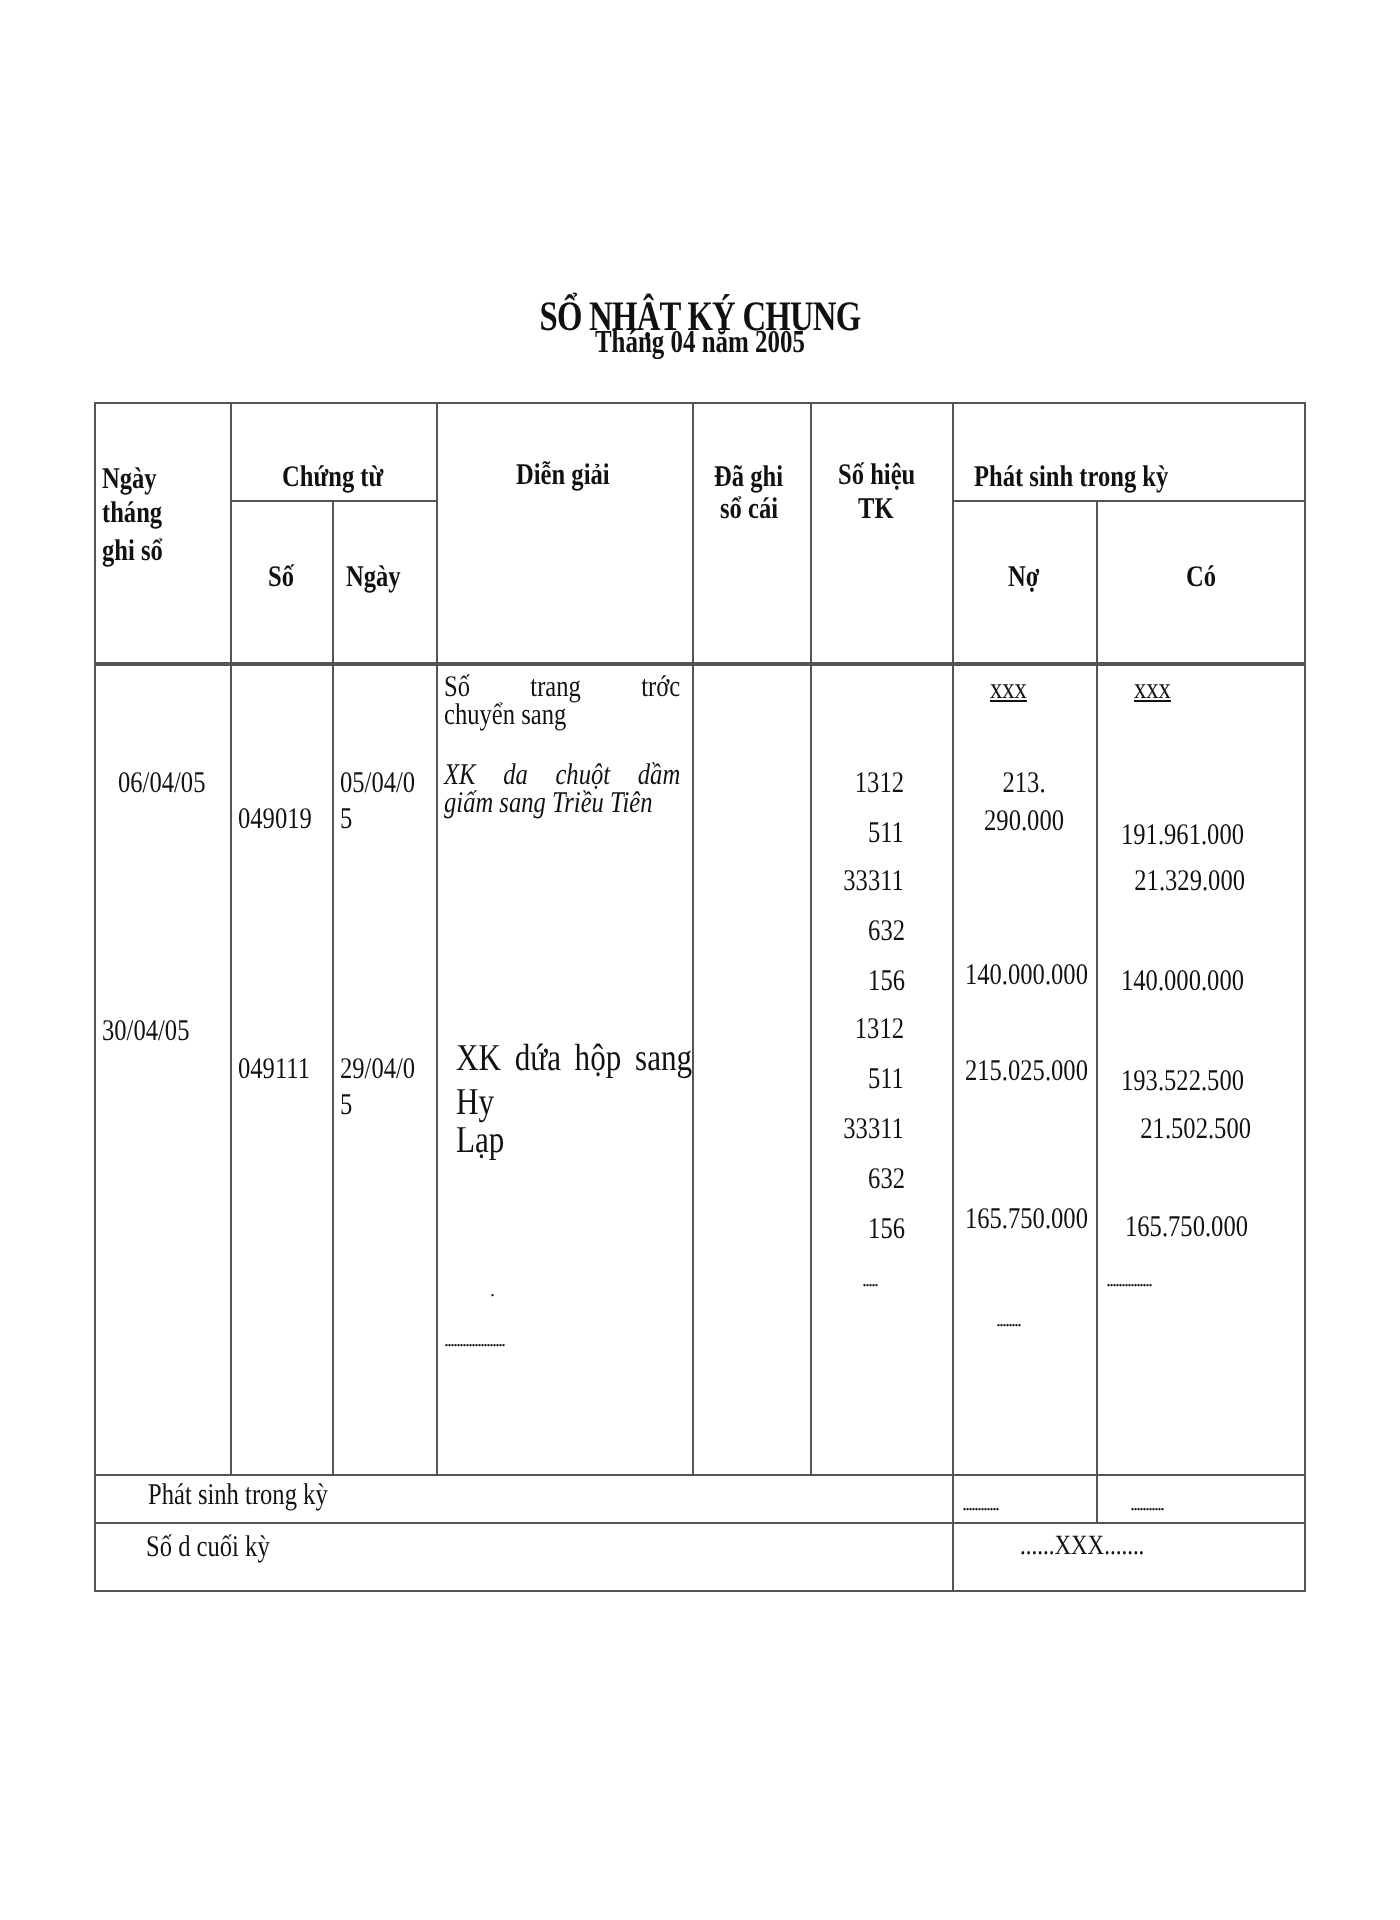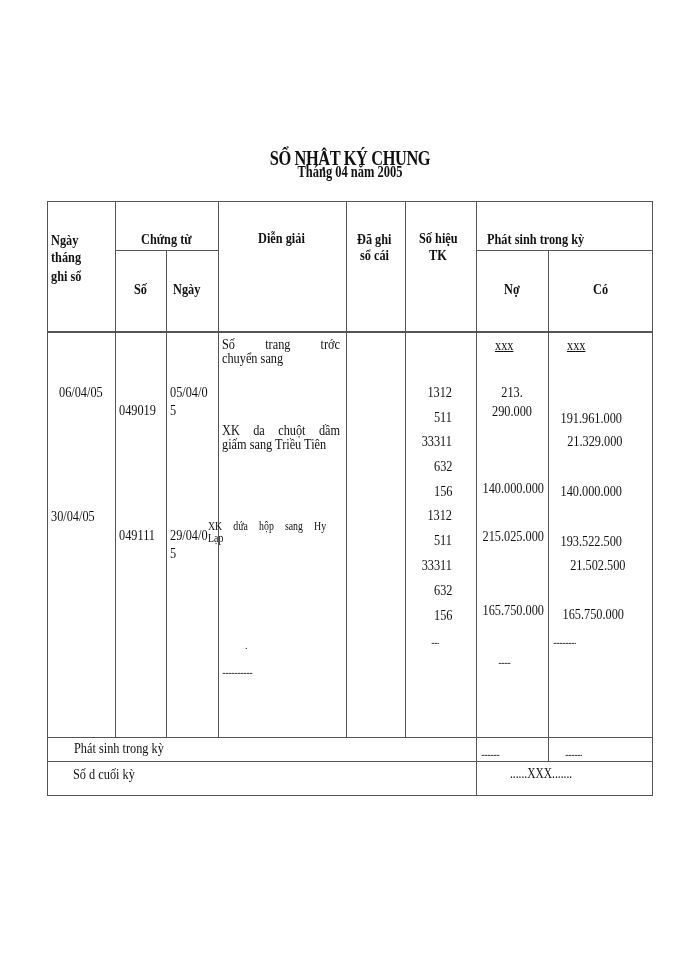--- a/index.html
+++ b/index.html
@@ -74,21 +74,21 @@
     </div>
   </div>
   <div class="t n u" style="left:495px;top:337px;">xxx</div>
   <div class="t n u" style="left:567px;top:337px;">xxx</div>
 
   <div>
     <div class="t n" style="left:59px;top:384px;">06/04/05</div>
     <div class="t n" style="left:119px;top:402px;">049019</div>
     <div class="t n" style="left:170px;top:384px;">05/04/0</div>
     <div class="t n" style="left:170px;top:402px;">5</div>
-    <div style="position:absolute;left:222px;top:422px;width:118px;font-size:15px;">
+    <div style="position:absolute;left:222px;top:380px;width:118px;font-size:15px;font-style:italic;">
       <div style="transform:scaleX(0.82);transform-origin:left top;width:144px;">
         <span class="just">XK da chuột dầm</span>
         <span style="display:block;margin-top:-3px;">giấm sang Triều Tiên</span>
       </div>
     </div>
     <div>
       <div class="t n r" style="right:248px;top:384px;">1312</div>
       <div class="t n r" style="right:248px;top:409px;">511</div>
       <div class="t n r" style="right:248px;top:433px;">33311</div>
       <div class="t n r" style="right:248px;top:458px;">632</div>
@@ -104,21 +104,21 @@
       <div class="t n r" style="right:78px;top:433px;">21.329.000</div>
       <div class="t n r" style="right:78px;top:483px;">140.000.000</div>
     </div>
   </div>
 
   <div>
     <div class="t n" style="left:51px;top:508px;">30/04/05</div>
     <div class="t n" style="left:119px;top:527px;">049111</div>
     <div class="t n" style="left:170px;top:527px;">29/04/0</div>
     <div class="t n" style="left:170px;top:545px;">5</div>
-    <div style="position:absolute;left:208px;top:519px;width:118px;font-size:12px;">
+    <div style="position:absolute;left:228px;top:519px;width:118px;font-size:19px;">
       <div style="transform:scaleX(0.82);transform-origin:left top;width:144px;">
         <span class="just">XK dứa hộp sang Hy</span>
         <span style="display:block;margin-top:-3px;">Lạp</span>
       </div>
     </div>
     <div>
       <div class="t n r" style="right:248px;top:507px;">1312</div>
       <div class="t n r" style="right:248px;top:532px;">511</div>
       <div class="t n r" style="right:248px;top:557px;">33311</div>
       <div class="t n r" style="right:248px;top:582px;">632</div>

